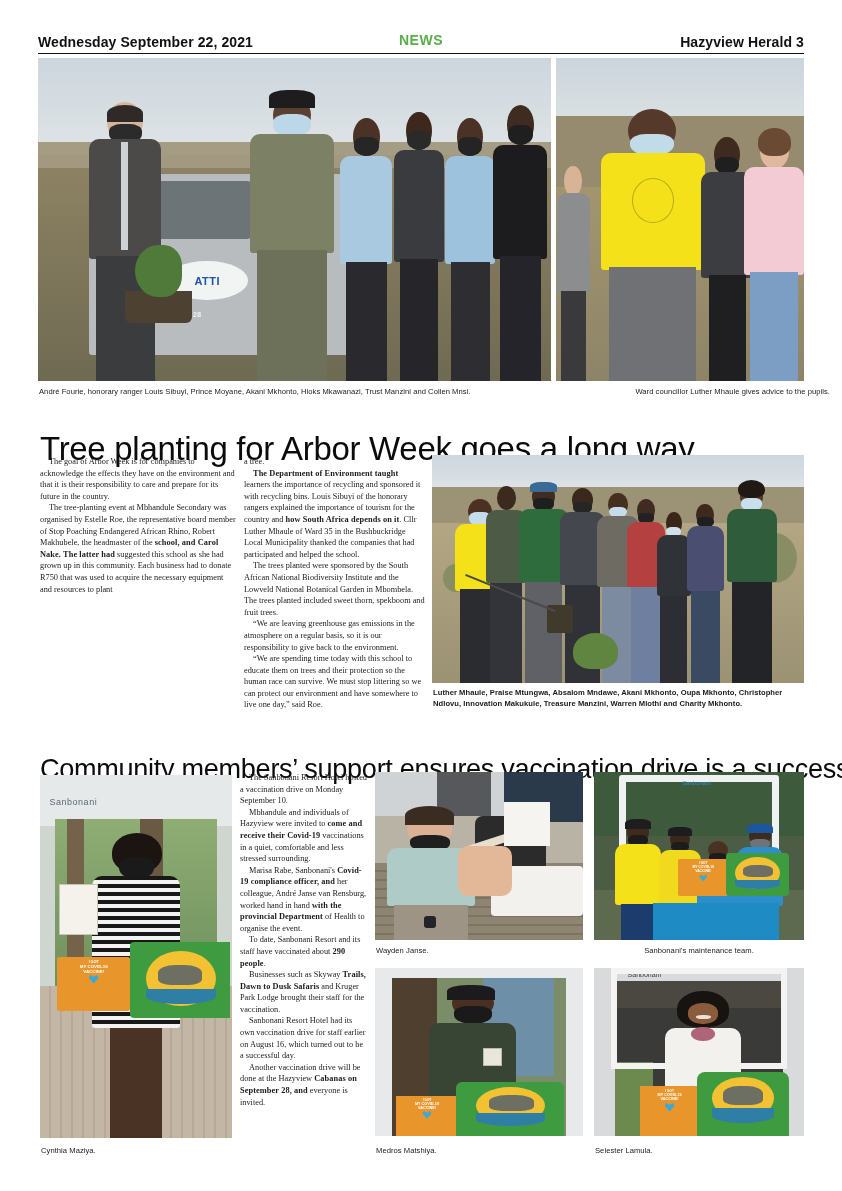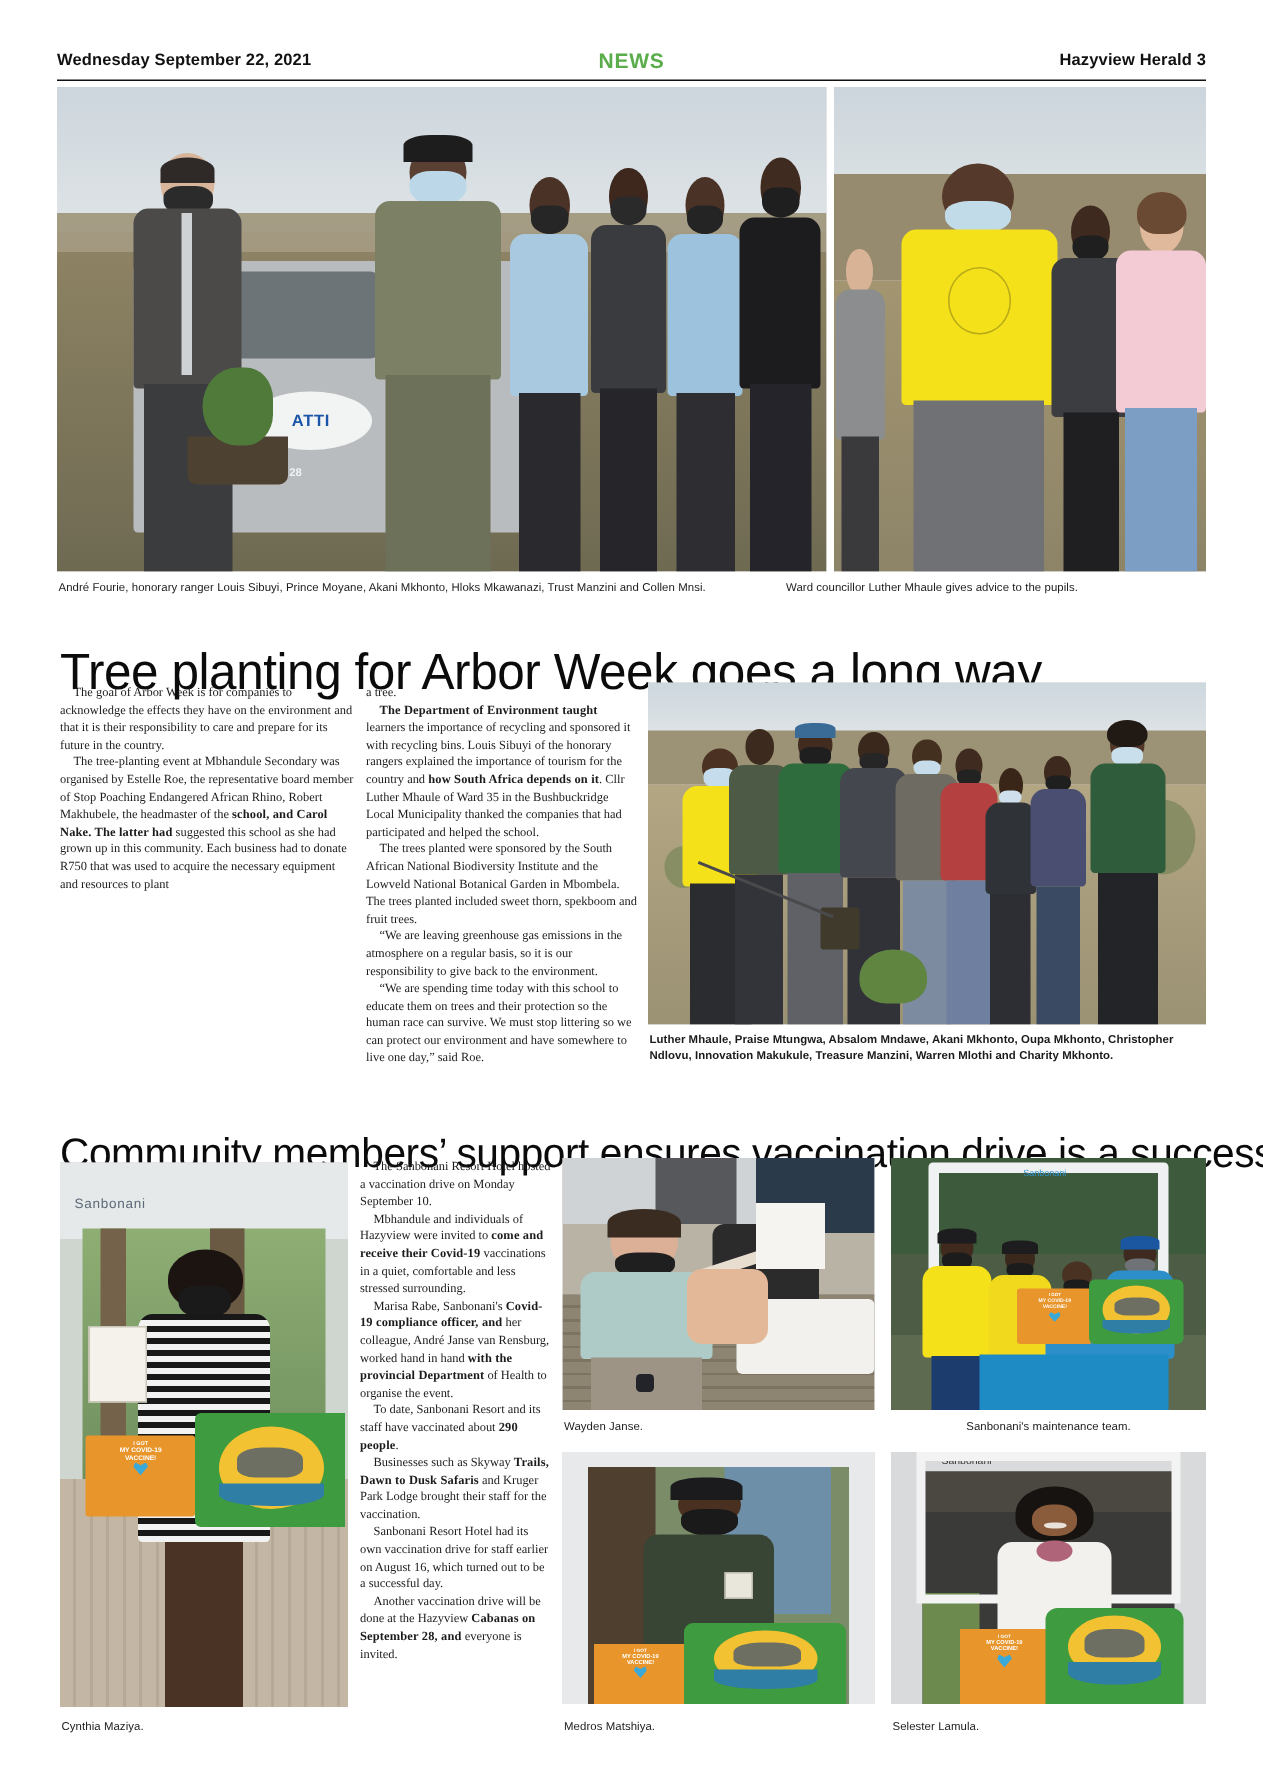--- a/index.html
+++ b/index.html
@@ -29,21 +29,21 @@
     width: 766px; height: 20px;
     display: flex;
     align-items: baseline;
     justify-content: space-between;
     border-bottom: 1.6px solid #111;
     padding-bottom: 3px;
   }
   .masthead .date,
   .masthead .pagetag {
     font-family: "Liberation Sans", sans-serif;
-    font-size: 11px;
+    font-size: 14px;
     font-weight: bold;
     color: #111;
     letter-spacing: 0.1px;
     white-space: nowrap;
   }
   .masthead .section {
     font-family: "Liberation Sans", sans-serif;
     font-size: 14px;
     font-weight: bold;
     color: #5aad4a;
@@ -228,21 +228,21 @@
 
       <div class="person" style="left:0%; width:14%; height:70%;">
         <div class="head" style="left:24%;top:5%;width:50%;height:13%;background:#d9b396;"></div>
         <div class="torso" style="left:2%;top:17%;width:96%;height:44%;background:#8b8d8f;"></div>
         <div class="legs" style="left:14%;top:60%;width:72%;height:40%;background:#3a3a3d;"></div>
       </div>
     </div>
   </div>
 
   <div class="caption" style="left:39px; top:387px; width:505px;">André Fourie, honorary ranger Louis Sibuyi, Prince Moyane, Akani Mkhonto, Hloks Mkawanazi, Trust Manzini and Collen Mnsi.</div>
-  <div class="caption" style="left:524px; top:387px; width:250px;">Ward councillor Luther Mhaule gives advice to the pupils.</div>
+  <div class="caption" style="left:580px; top:387px; width:250px;text-align:right;">Ward councillor Luther Mhaule gives advice to the pupils.</div>
 
   <h1 class="headline" id="headline-arbor">Tree planting for Arbor Week goes a long way</h1>
 
   <div class="col" style="left:40px; top:456px; width:196px;">
     <p>The goal of Arbor Week is for companies to acknowledge the effects they have on the environment and that it is their responsibility to care and prepare for its future in the country.</p>
     <p><span>The tree-planting event at Mbhandule Secondary was organised by Estelle Roe, the representative board member of Stop Poaching Endangered African Rhino, Robert Makhubele, the headmaster of the </span><b>school, and Carol Nake. The latter had</b><span> suggested this school as she had grown up in this community. Each business had to donate R750 that was used to acquire the necessary equipment and resources to plant</span></p>
   </div>
 
   <div class="col" style="left:244px; top:456px; width:182px;">
     <p class="noind">a tree.</p>

